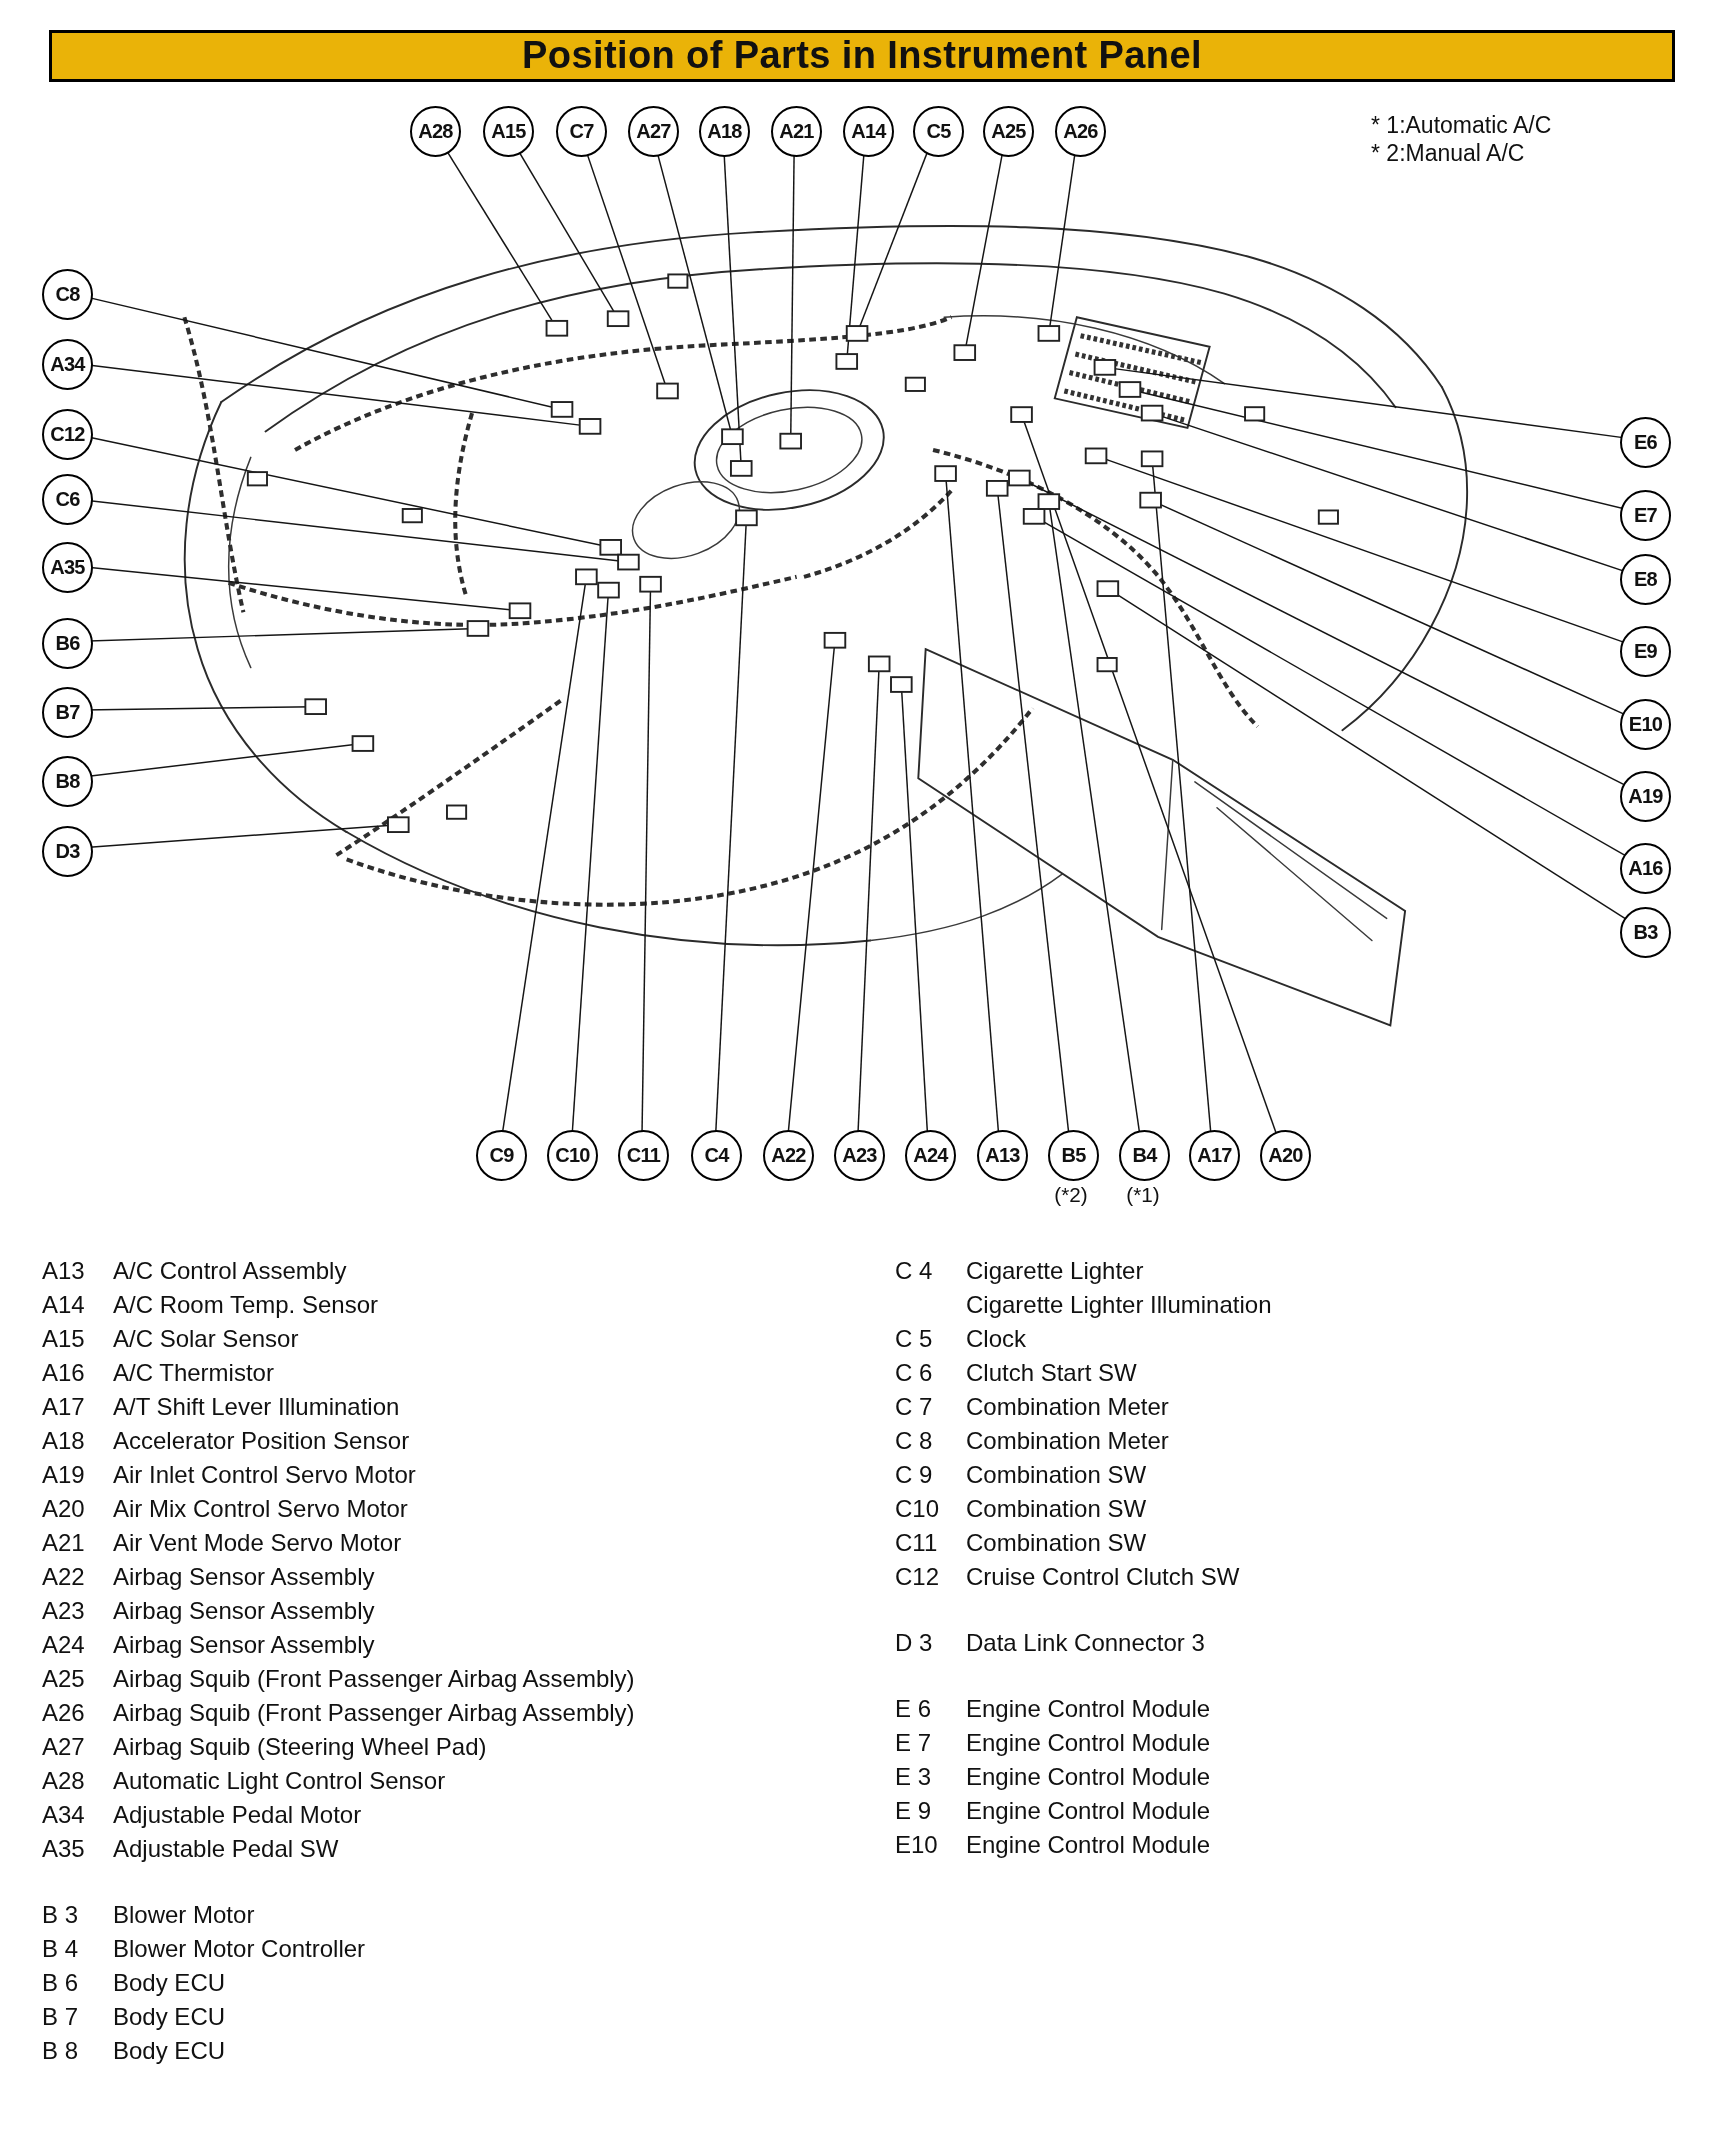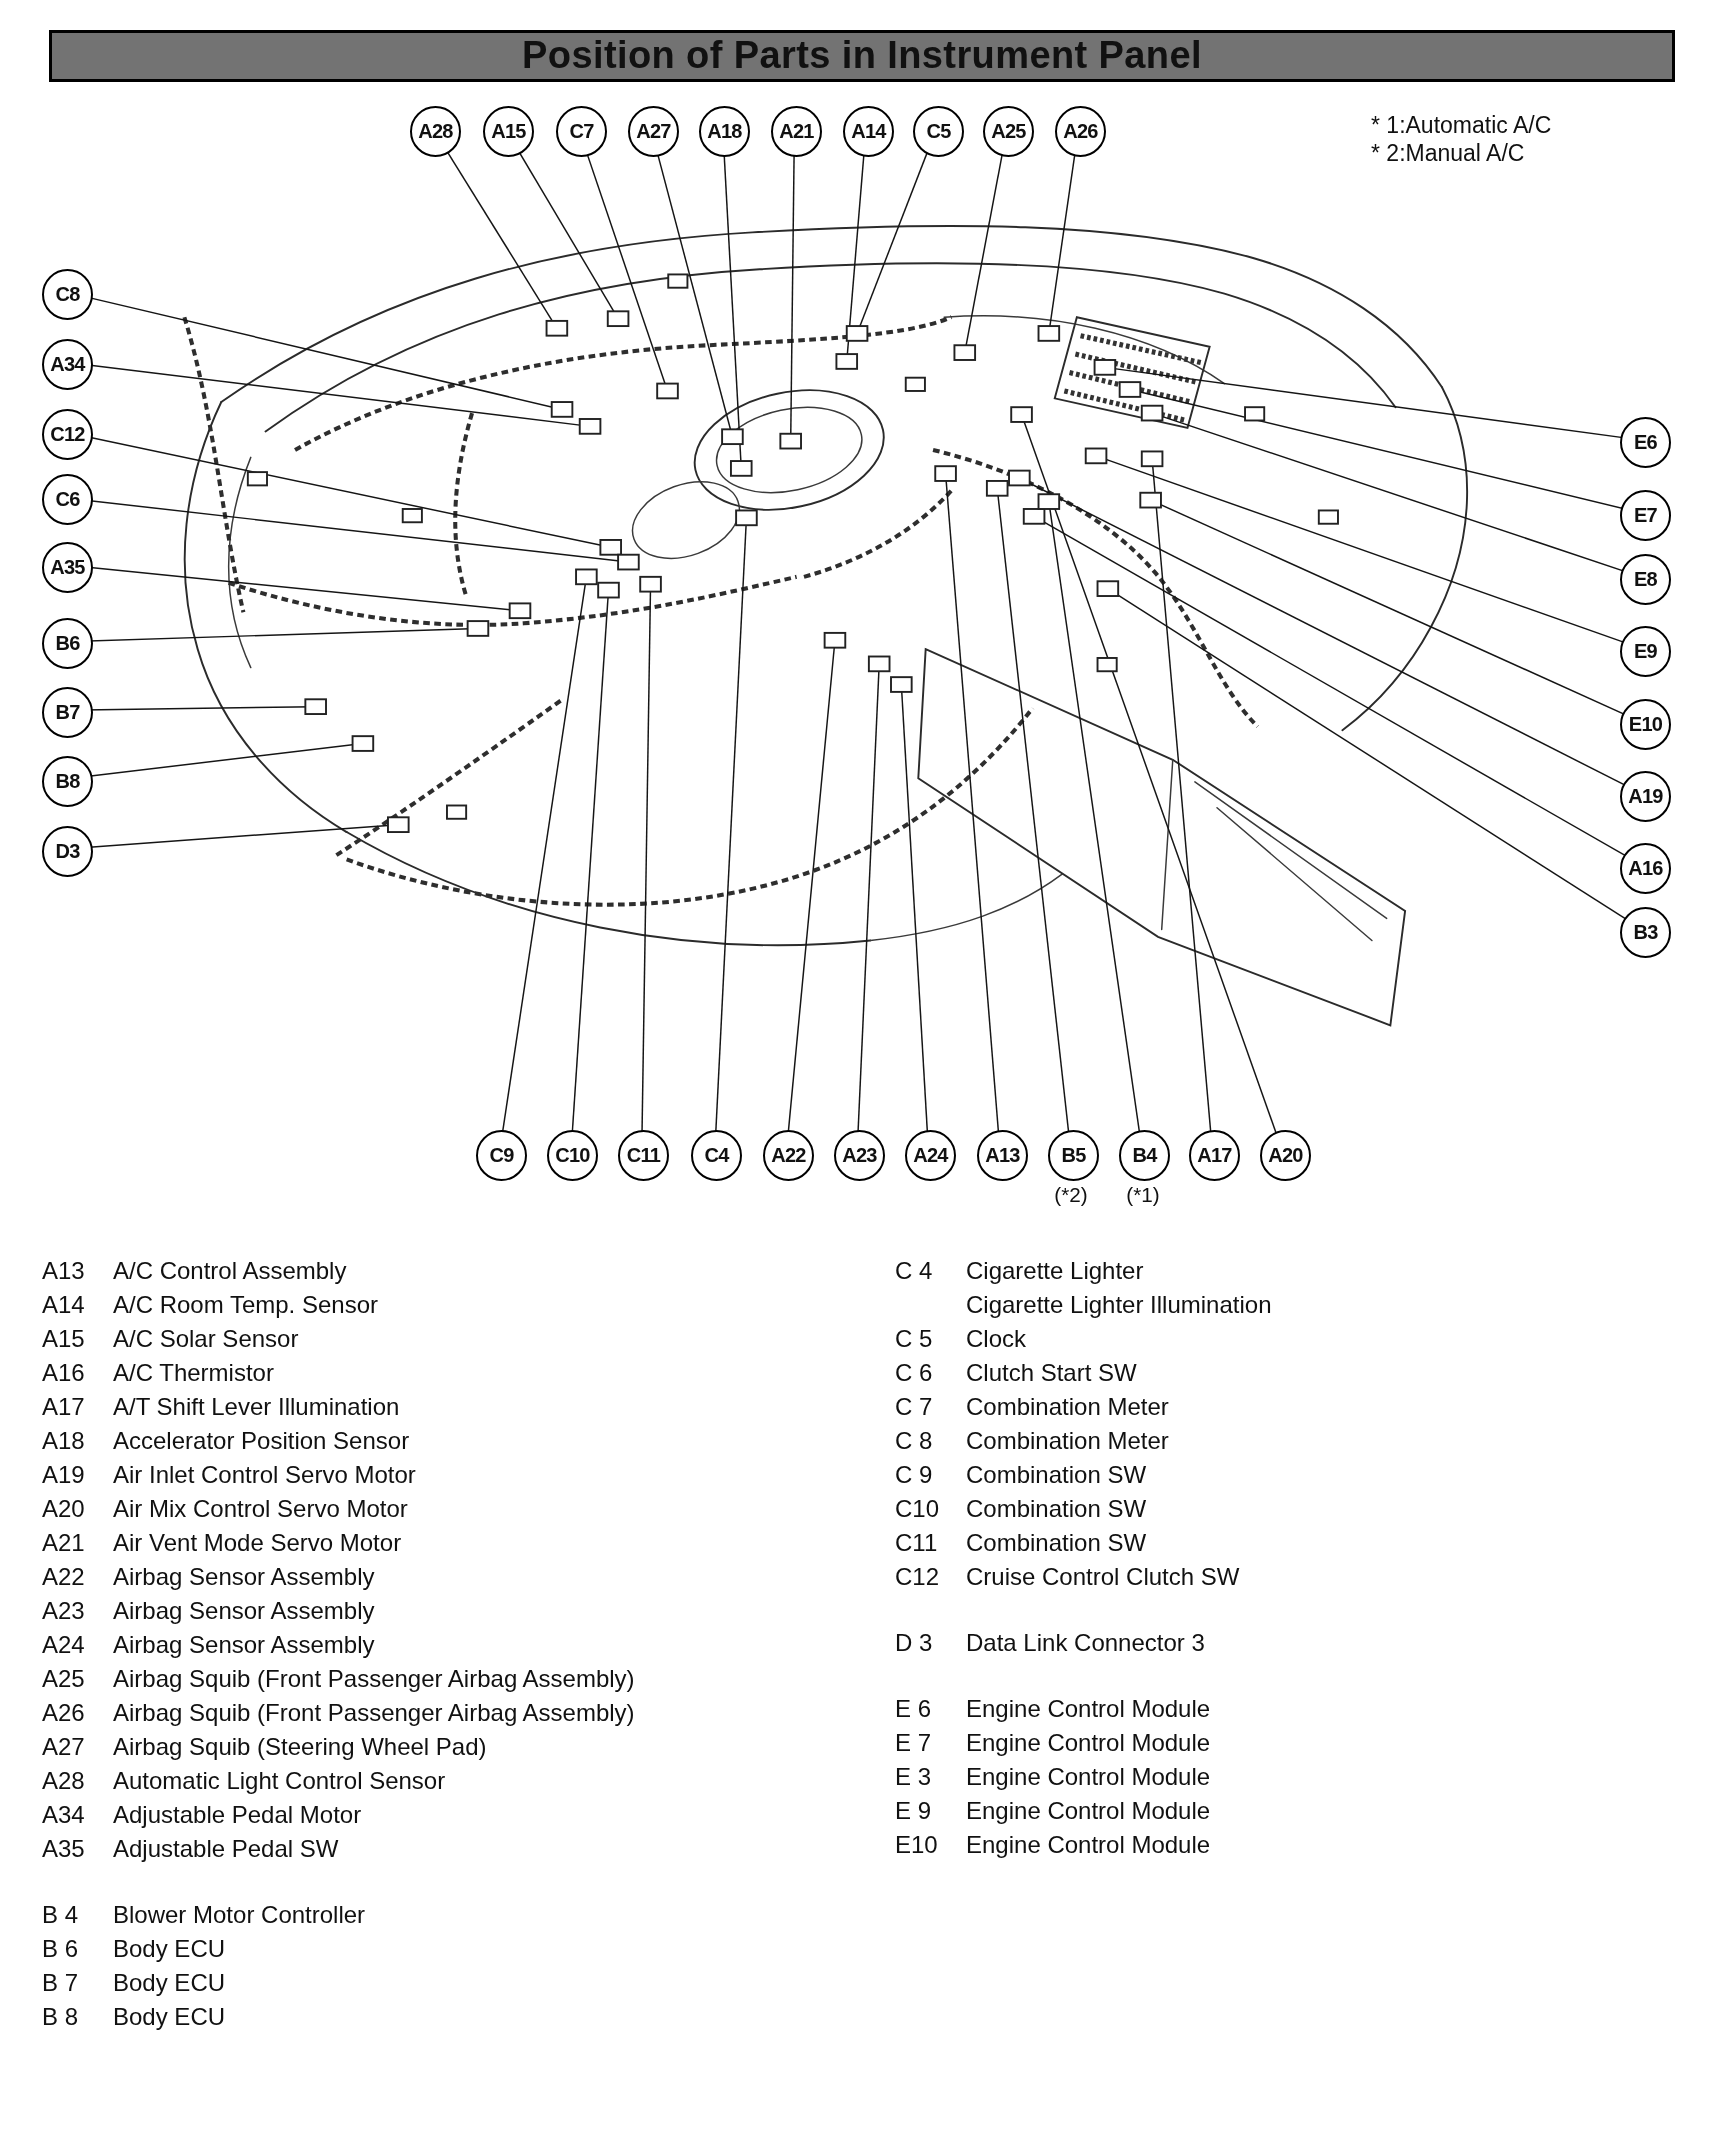--- a/index.html
+++ b/index.html
@@ -1,19 +1,19 @@
 <!DOCTYPE html>
 <html style="font-size:11.8px"><head>
 <meta charset="utf-8">
 <style>
   html,body{margin:0;padding:0;background:#fff;}
   .page{position:relative;width:1723px;height:2151px;background:#fff;
         font-family:"Liberation Sans",sans-serif;color:#111;overflow:hidden;}
   .title-box{position:absolute;left:49px;top:29.5px;width:1620px;height:46px;
-        border:3px solid #000;display:flex;align-items:center;justify-content:center;z-index:3;background:#737373;}
+        border:3px solid #000;display:flex;align-items:center;justify-content:center;z-index:3;background:#eab308;}
   .title-box h1{margin:0;font-size:38px;font-weight:bold;letter-spacing:0.4px;}
   .art{position:absolute;left:0;top:0;z-index:1;}
   .ol{fill:none;stroke:#2b2b2b;stroke-width:2.6;stroke-linecap:round;}
   .ol2{fill:none;stroke:#3a3a3a;stroke-width:2;stroke-linecap:round;}
   .harness{fill:none;stroke:#2e2e2e;stroke-width:5.5;stroke-dasharray:9 6;}
   .leader{stroke:#151515;stroke-width:2;}
   .cn{fill:#fff;stroke:#222;stroke-width:2.6;}
   .co{position:absolute;width:47px;height:47px;border:2.6px solid #000;border-radius:50%;
       background:#fff;display:flex;align-items:center;justify-content:center;
       font-weight:bold;font-size:20px;letter-spacing:-0.7px;z-index:2;}
@@ -358,20 +358,24 @@
     <div class="row">
         <span class="code">A34</span>
         <span class="name">Adjustable Pedal Motor</span>
       </div>
     <div class="row">
         <span class="code">A35</span>
         <span class="name">Adjustable Pedal SW</span>
       </div>
     <div class="gap"></div>
     <div class="row">
+        <span class="code">B 3</span>
+        <span class="name">Blower Motor</span>
+      </div>
+    <div class="row">
         <span class="code">B 4</span>
         <span class="name">Blower Motor Controller</span>
       </div>
     <div class="row">
         <span class="code">B 6</span>
         <span class="name">Body ECU</span>
       </div>
     <div class="row">
         <span class="code">B 7</span>
         <span class="name">Body ECU</span>

